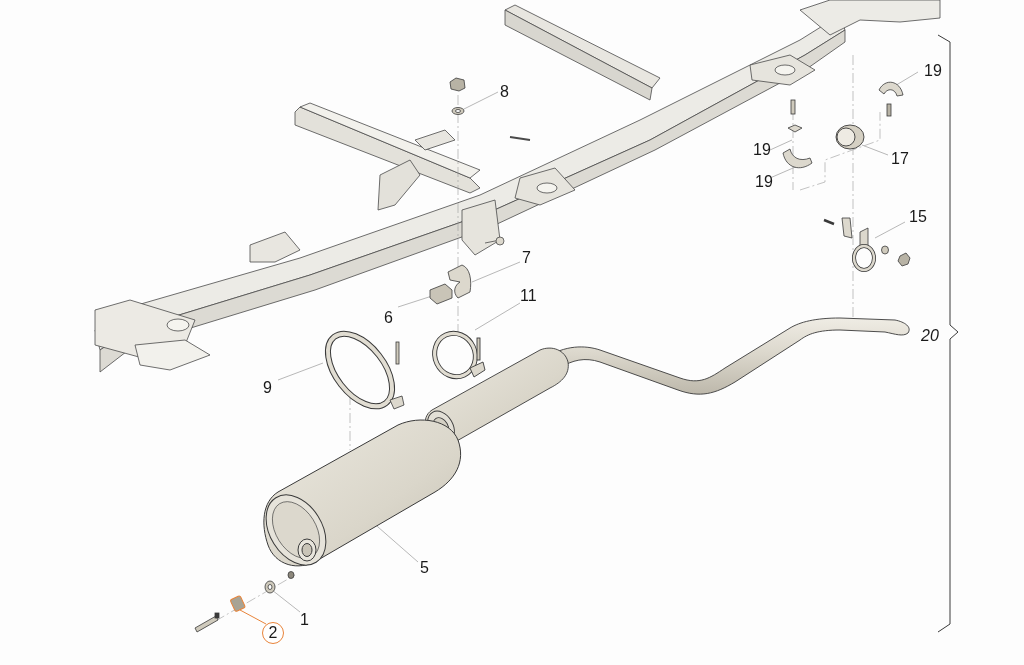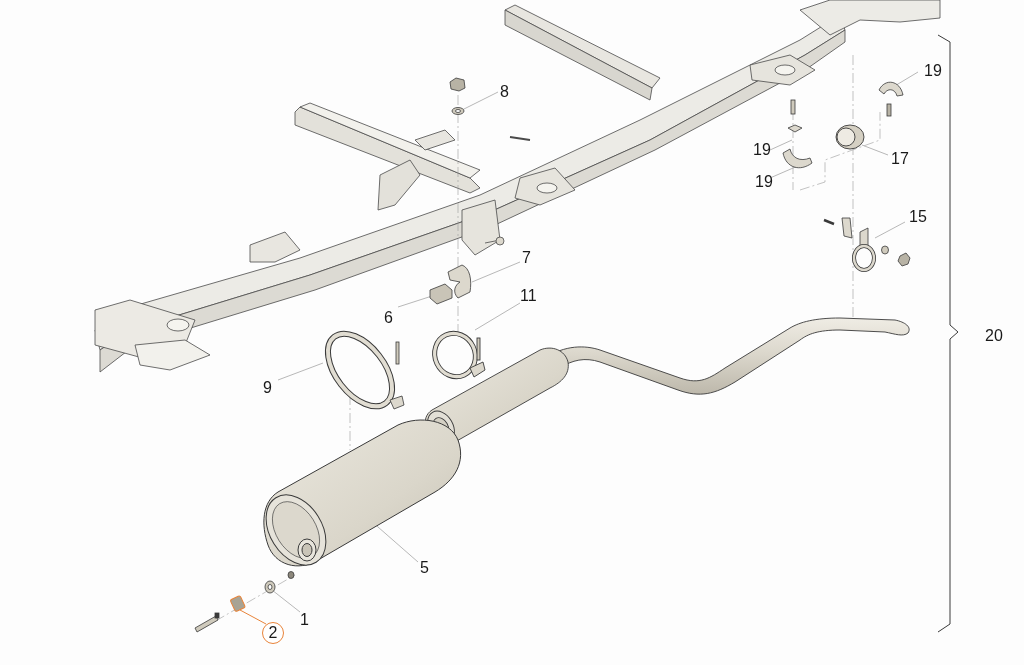--- a/index.html
+++ b/index.html
@@ -184,13 +184,13 @@
 <span class="callout" style="left:384px;top:310px;">6</span>
 <span class="callout" style="left:522px;top:250px;">7</span>
 <span class="callout" style="left:500px;top:84px;">8</span>
 <span class="callout" style="left:263px;top:380px;">9</span>
 <span class="callout" style="left:520px;top:288px;">11</span>
 <span class="callout" style="left:909px;top:209px;">15</span>
 <span class="callout" style="left:891px;top:151px;">17</span>
 <span class="callout" style="left:753px;top:142px;">19</span>
 <span class="callout" style="left:755px;top:174px;">19</span>
 <span class="callout" style="left:924px;top:63px;">19</span>
-<span class="callout" style="left:985px;top:328px;">20</span>
+<span class="callout" style="left:921px;top:328px;font-style:italic;">20</span>
 
 </body></html>

